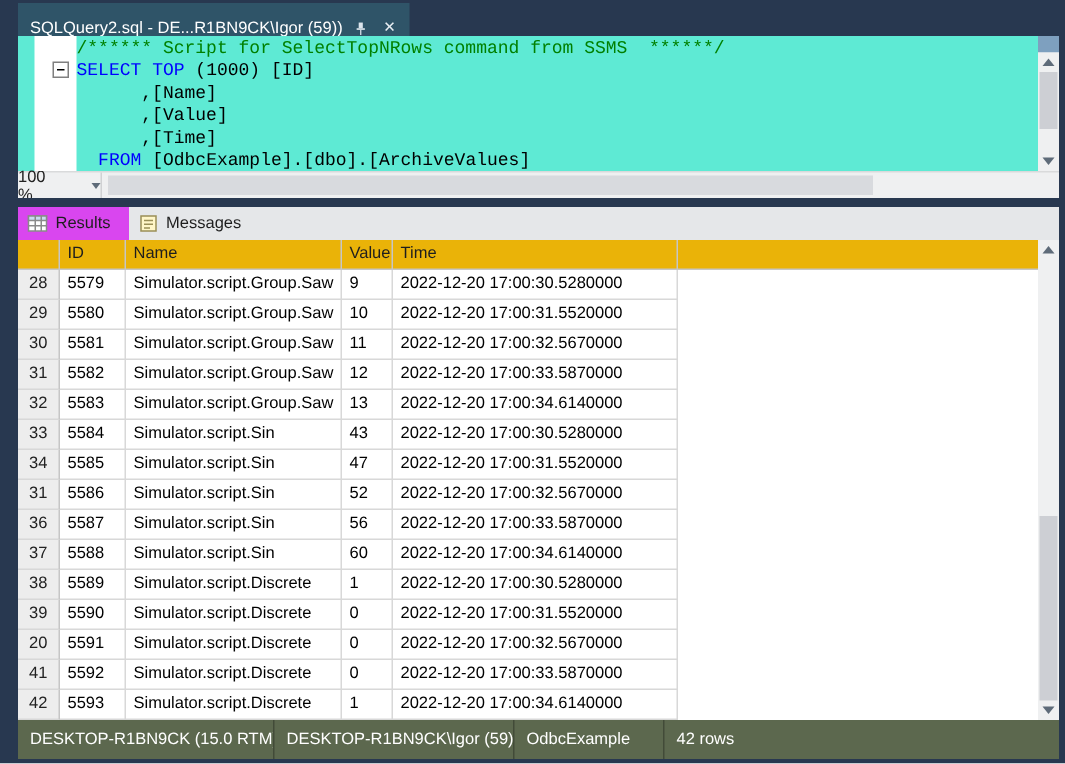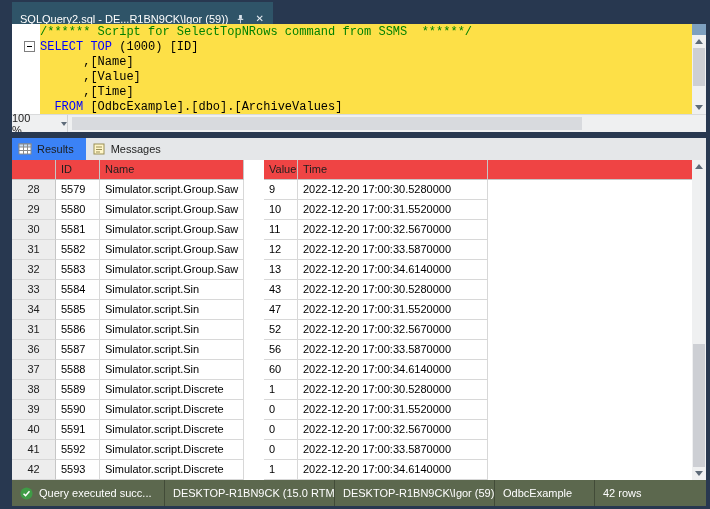--- a/index.html
+++ b/index.html
@@ -7,21 +7,21 @@
   body{width:710px;height:509px;overflow:hidden;font-family:"Liberation Sans",sans-serif;-webkit-font-smoothing:antialiased;}
   .window{width:710px;height:509px;background:var(--color-chrome,#283850);display:flex;flex-direction:column;padding:0 4px 3px 12px;}
 
   
   .tabbar{height:24px;display:flex;align-items:flex-end;}
   .doc-tab{height:22px;background:var(--color-tab-active,#2F5468);color:#fff;font-size:11px;display:flex;align-items:center;padding:12px 7px 0 8px;gap:7px;cursor:default;white-space:nowrap;}
   .tab-close{font-size:10px;line-height:10px;color:#E8EEF3;padding:1px 2px;}
   .pin-wrap{display:flex;align-items:center;}
 
   
-  .editor-row{display:flex;height:90px;background:#fde047;}
+  .editor-row{display:flex;height:90px;background:#5eead4;padding-left:11px;}
   .gutter{width:28px;background:#fff;position:relative;flex:none;}
   .fold-box{position:absolute;left:12px;top:17px;width:11px;height:11px;border:1px solid #7F7F7F;background:#fff;display:flex;align-items:center;justify-content:center;}
   .fold-minus{width:5px;height:1px;background:#000;}
   .code{flex:1;overflow:hidden;font-family:"Liberation Mono","DejaVu Sans Mono",monospace;font-size:12px;line-height:15px;white-space:pre;color:#000;padding-top:1px;}
   .code-line{height:15px;}
   .tok-keyword{color:var(--color-keyword,#0000FF);}
   .tok-comment{color:var(--color-comment,#008000);}
   .tok-plain{color:#000;}
 
   
@@ -41,34 +41,34 @@
   .editor-bottom{height:18px;display:flex;background:#EFF0F1;border-top:1px solid #D9DADB;}
   .zoom{width:56px;flex:none;display:flex;align-items:center;justify-content:center;gap:20px;font-size:11px;color:#222;border-right:1px solid #D0D1D3;}
   .hscroll{flex:1;position:relative;}
   .hthumb{position:absolute;top:2px;bottom:2px;left:4px;width:80%;background:#D8DADE;}
 
   .splitter{height:6px;background:var(--color-chrome,#283850);}
 
   
   .results-tabs{height:22px;background:#E5E7E9;display:flex;align-items:stretch;}
   .rtab{display:flex;align-items:center;gap:5px;padding:0 12px 0 6px;font-size:11px;color:#1E1E1E;}
-  .rtab.active{background:#3b82f6;}
+  .rtab.active{background:#d946ef;}
   .rtab .ricon{display:block;}
 
   
   .grid-area{height:320px;background:#fff;display:flex;}
   .grid{flex:1;overflow:hidden;}
   .grow{display:flex;}
   .gcell{height:20px;line-height:19px;font-size:11px;padding:0 3px 0 5px;border-right:1px solid #D8D8D8;border-bottom:1px solid #D8D8D8;white-space:nowrap;overflow:hidden;color:#000;background:#fff;flex:none;}
-  .hc{background:#ef4444;border-right:1px solid #C6C6C6;border-bottom:1px solid #C6C6C6;color:#1E1E1E;}
+  .hc{background:#eab308;border-right:1px solid #C6C6C6;border-bottom:1px solid #C6C6C6;color:#1E1E1E;}
   .rn{background:#EDEDED;border-right:1px solid #C6C6C6;color:#222;}
-  .c0{width:44px;padding:0;text-align:center;}
+  .c0{width:28px;padding:0;text-align:center;}
   .c1{width:44px;}
   .c2{width:144px;}
-  .c3{width:34px;margin-left:20px;}
+  .c3{width:34px;}
   .c4{width:190px;}
   .fillcell{flex:1;border-right:none;}
 
   
   .statusbar{height:26px;background:var(--color-status-bar,#5C684E);display:flex;align-items:stretch;color:#fff;font-size:11px;}
   .seg{display:flex;align-items:center;padding:0 8px;gap:6px;white-space:nowrap;overflow:hidden;}
   .seg + .seg{border-left:1px solid rgba(0,0,0,0.28);}
   .s-msg{width:152px;flex:none;}
   .s-server{width:170px;flex:none;}
   .s-login{width:160px;flex:none;}
@@ -240,21 +240,21 @@
             <div class="gcell c4">2022-12-20 17:00:30.5280000</div>
           </div>
           <div class="grow">
             <div class="gcell c0 rn">39</div>
             <div class="gcell c1">5590</div>
             <div class="gcell c2">Simulator.script.Discrete</div>
             <div class="gcell c3">0</div>
             <div class="gcell c4">2022-12-20 17:00:31.5520000</div>
           </div>
           <div class="grow">
-            <div class="gcell c0 rn">40</div>
+            <div class="gcell c0 rn">20</div>
             <div class="gcell c1">5591</div>
             <div class="gcell c2">Simulator.script.Discrete</div>
             <div class="gcell c3">0</div>
             <div class="gcell c4">2022-12-20 17:00:32.5670000</div>
           </div>
           <div class="grow">
             <div class="gcell c0 rn">41</div>
             <div class="gcell c1">5592</div>
             <div class="gcell c2">Simulator.script.Discrete</div>
             <div class="gcell c3">0</div>
@@ -276,28 +276,19 @@
       <div class="sb-track">
         <div class="sb-thumb grid-thumb"></div>
       </div>
       <div class="sb-btn">
           <i class="tri tri-down"></i>
         </div>
     </div>
   </div>
 
   <div class="statusbar">
-    <div class="seg s-msg">
-      <span class="okicon">
-        <svg width="13" height="13" viewBox="0 0 14 14">
-          <circle cx="7" cy="7" r="6.5" style="fill:var(--color-success-green,#3F9C46)"></circle>
-          <polyline points="3.8,7.2 6,9.3 10.2,4.6" fill="none" stroke="#FFFFFF" stroke-width="1.6"></polyline>
-        </svg>
-      </span>
-      <span>Query executed succ...</span>
-    </div>
     <div class="seg s-server">DESKTOP-R1BN9CK (15.0 RTM)</div>
     <div class="seg s-login">DESKTOP-R1BN9CK\Igor (59)</div>
     <div class="seg s-db">OdbcExample</div>
     <div class="seg s-rows">42 rows</div>
   </div>
 
 </div>
 
 </body></html>

